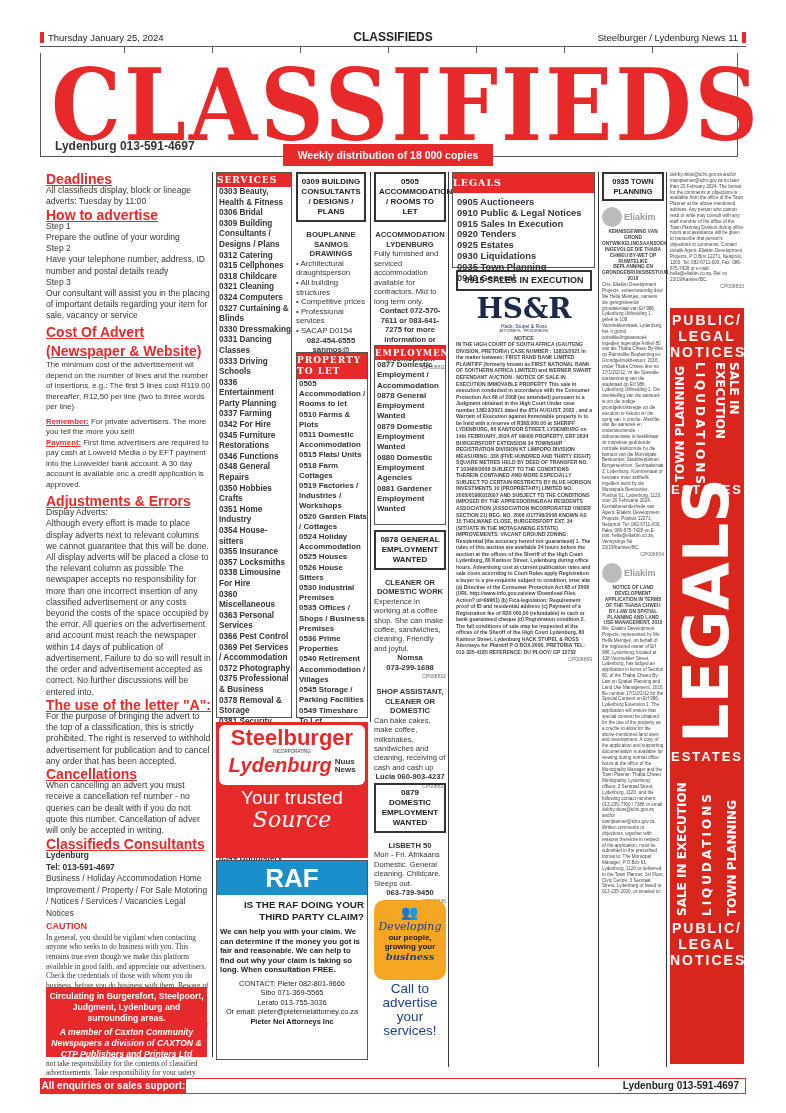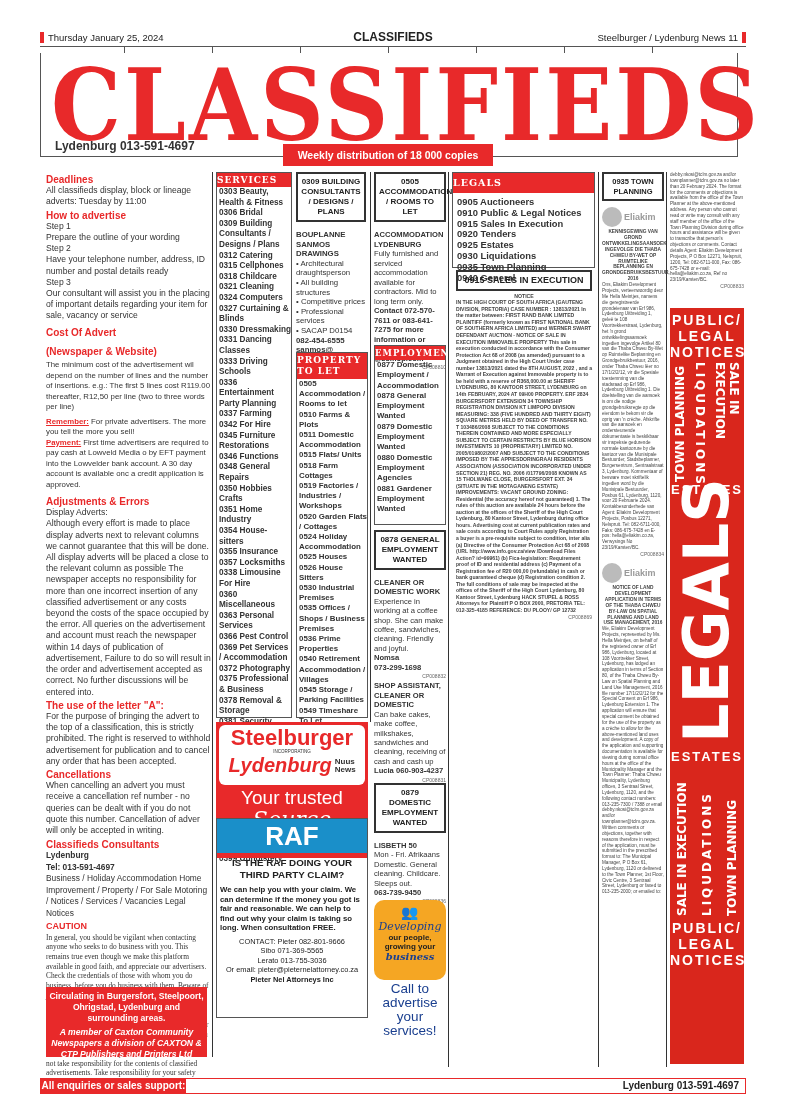--- a/index.html
+++ b/index.html
@@ -9,35 +9,35 @@
 .topbar .l{position:absolute;left:0;top:0;border-left:4px solid #e8292a;padding-left:4px;font-weight:normal}
 .topbar .c{position:absolute;left:0;right:0;text-align:center;font-weight:bold;font-size:12px;top:-2px;color:#222}
 .topbar .r{position:absolute;right:0;top:0;border-right:4px solid #e8292a;padding-right:4px}
 .rule{left:40px;top:46px;width:706px;border-top:1px solid #555}
 .tick{top:46px;width:1px;height:7px;background:#555}
 .mast{left:40px;top:53px;width:698px;height:104px;border:1px solid #555;border-top:none}
 .masttitle{position:absolute;left:10px;top:2px;width:680px;font-family:"DejaVu Serif",serif;font-weight:bold;font-size:88px;color:#e8292a;letter-spacing:3px;transform:scaleY(1.12);transform-origin:top left;line-height:90px;white-space:nowrap}
 .mastphone{position:absolute;left:14px;top:86px;font-size:12px;font-weight:bold;color:#333}
 .weekly{left:283px;top:144px;width:210px;height:22px;background:#e8292a;color:#fff;font-size:10.5px;font-weight:bold;text-align:center;line-height:22px}
 .col1{left:46px;top:172px;width:165px;font-size:8.6px;line-height:11.2px;color:#333}
-.col1 h4{color:#e8292a;font-size:10px;margin-top:2px}
+.col1 h4{color:#e8292a;font-size:14px;text-decoration:underline;margin-top:2px}
 .col1 .small{font-size:7.8px;line-height:10.5px}
 .col1 .caut{font-family:"Liberation Serif",serif;font-size:7.4px;line-height:9.7px;color:#333}
 .col1 .caution{color:#e8292a;font-weight:bold;font-size:9px}
 .col1 .cons{font-size:8.4px;line-height:11.5px}
 .circ{left:46px;top:987px;width:161px;height:70px;background:#e8292a;color:#fff;font-size:8.6px;font-weight:bold;text-align:center;padding:4px 3px;line-height:11px}
 .circ i{display:block;margin-top:3px}
 .vline{width:1px;background:#333}
 .cathead{background:#e8292a;color:#fff;text-align:left;font-family:"DejaVu Serif",serif;font-weight:bold;letter-spacing:1px}
 .catbox{border:1px solid #555}
 .catlist{font-size:8.2px;line-height:10.6px;font-weight:bold;color:#333}
 .catlist .it{padding-left:2px}
 .boxhead{border:2px solid #333;text-align:center;font-family:"Liberation Sans Narrow","Liberation Sans",sans-serif;font-size:9.5px;font-weight:bold;line-height:12px;padding:3px;transform-origin:top left}
 .ad{font-size:8.4px;line-height:10.6px;color:#333}
-.ad .ctr{text-align:left;font-weight:bold}
+.ad .ctr{text-align:center;font-weight:bold}
 .legal{font-size:5.2px;line-height:6.3px;color:#444;font-weight:bold}
 .legal.light{font-weight:normal}
 .ref{font-size:5px;text-align:right;color:#666}
 .bottom{left:40px;top:1078px;width:706px;height:16px;border:1px solid #e8292a;}
 .bottom .red{position:absolute;left:0;top:-1px;width:145px;height:16px;background:#e8292a;color:#fff;font-size:10px;font-weight:bold;text-align:center;line-height:16px}
 .bottom .ph{position:absolute;right:6px;top:1px;font-size:10px;font-weight:bold}
 .vtext{writing-mode:vertical-rl;color:#fff;font-family:"DejaVu Sans",sans-serif;font-weight:bold}
 </style>
 </head>
 <body>
@@ -84,21 +84,21 @@
   <h4>Cancellations</h4>
   <p>When cancelling an advert you must receive a cancellation ref number - no queries can be dealt with if you do not quote this number. Cancellation of adver will only be accepted in writing.</p>
   <h4 style="margin-top:3px">Classifieds Consultants</h4>
   <p class="cons" style="font-weight:bold">Lydenburg</p>
   <p class="cons" style="font-weight:bold">Tel: 013-591-4697</p>
   <p class="cons">Business / Holiday Accommodation Home Improvement / Property / For Sale Motoring / Notices / Services / Vacancies Legal Notices</p>
   <p class="caution" style="margin-top:2px">CAUTION</p>
   <p class="caut">In general, you should be vigilant when contacting anyone who seeks to do business with you. This remains true even though we make this platform available in good faith, and appreciate our advertisers. Check the credentials of those with whom you do business, before you do business with them. Beware of job scams – if someone asks you for a deposit or your bank details in exchange for offering recruitment services or jobs, do not proceed. If you are looking to buy a product, do research to ensure that you pay a fair price for a worthy product. Do not pay a deposit if you have not confirmed that the product you secure is available and worth every cent. This publication does not take responsibility for the contents of classified advertisements. Take responsibility for your safety while doing business.</p>
 </div>
 <div class="abs circ">
-  <span>Circulating in Burgersfort, Steelpoort, Ohrigstad, Lydenburg and surrounding areas.</span>
+  <span>Circulating in Burgersfort, Steelpoort, Judgment, Lydenburg and surrounding areas.</span>
   <i>A member of Caxton Community Newspapers a division of CAXTON &amp; CTP Publishers and Printers Ltd</i>
 </div>
 
 <div class="abs vline" style="left:212px;top:172px;height:885px"></div>
 <div class="abs vline" style="left:370px;top:172px;height:550px"></div>
 <div class="abs vline" style="left:448px;top:172px;height:895px"></div>
 <div class="abs vline" style="left:598px;top:172px;height:895px"></div>
 
 <div class="abs catbox" style="left:216px;top:172px;width:76px;height:546px">
   <div class="cathead" style="font-size:9px;height:14px;line-height:14px">SERVICES</div>
@@ -209,21 +209,21 @@
 </div>
 
 <div class="abs" style="left:374px;top:530px;width:72px">
   <div class="boxhead" style="font-size:8px;line-height:10px">0878 GENERAL EMPLOYMENT WANTED</div>
   <div class="ad" style="margin-top:8px;font-size:7.6px;line-height:9.4px">
     <div class="ctr">CLEANER OR DOMESTIC WORK</div>
     <div>Experience in working at a coffee shop. She can make coffee, sandwiches, cleaning. Friendly and joyful.</div>
     <div class="ctr">Nomsa</div>
     <div class="ctr">073-299-1698</div>
     <div class="ref">CP008832</div>
-    <div class="ctr" style="margin-top:0">SHOP ASSISTANT, CLEANER OR DOMESTIC</div>
+    <div class="ctr" style="margin-top:6px">SHOP ASSISTANT, CLEANER OR DOMESTIC</div>
     <div>Can bake cakes, make coffee, milkshakes, sandwiches and cleaning, receiving of cash and cash up</div>
     <div class="ctr">Lucia 060-903-4237</div>
     <div class="ref">CP008831</div>
   </div>
 </div>
 
 <div class="abs" style="left:374px;top:783px;width:72px">
   <div class="boxhead" style="font-size:8px;line-height:10px">0879 DOMESTIC EMPLOYMENT WANTED</div>
   <div class="ad" style="margin-top:8px;font-size:7.6px;line-height:9.4px">
     <div class="ctr">LISBETH 50</div>
@@ -249,23 +249,23 @@
     <div style="font-size:22px;font-weight:bold;color:#e8292a;line-height:23px">Steelburger</div>
     <div style="font-size:4.5px;color:#333">INCORPORATING</div>
     <div style="display:flex;justify-content:center;align-items:center;gap:3px">
       <span style="font-size:20px;font-weight:bold;font-style:italic;color:#e8292a">Lydenburg</span>
       <span style="font-size:8px;font-weight:bold;line-height:8px;color:#333;text-align:left"><span>Nuus</span><br><span>News</span></span>
     </div>
   </div>
   <div style="color:#fff;font-size:19px;text-align:center;line-height:20px;margin-top:2px">Your trusted</div>
   <div style="color:#fff;font-family:'DejaVu Serif',serif;font-style:italic;font-size:22px;text-align:center;line-height:24px">Source</div>
 </div>
-<div class="abs" style="left:216px;top:818px;width:152px;height:200px;border:1px solid #555">
+<div class="abs" style="left:216px;top:860px;width:152px;height:200px;border:1px solid #555">
   <div style="background:#1a8fc9;color:#fff;font-size:26px;font-weight:bold;text-align:center;height:34px;line-height:34px">RAF</div>
-  <div style="font-size:9.8px;font-weight:bold;text-align:center;line-height:12px;margin-top:4px;padding:0 3px">IS THE RAF DOING YOUR THIRD PARTY CLAIM?</div>
+  <div style="font-size:9.8px;font-weight:bold;text-align:right;line-height:12px;margin-top:4px;padding:0 3px">IS THE RAF DOING YOUR THIRD PARTY CLAIM?</div>
   <div style="font-size:7.8px;font-weight:bold;line-height:9.6px;margin-top:4px;padding:0 3px">We can help you with your claim. We can determine if the money you got is fair and reasonable. We can help to find out why your claim is taking so long. When consultation FREE.</div>
   <div style="font-size:7.4px;text-align:center;line-height:9.4px;margin-top:4px">
     <div>CONTACT: Pieter 082-801-9666</div>
     <div>Sibo 071-369-5565</div>
     <div>Lerato 013-755-3036</div>
     <div>Or email: pieter@pieternelattorney.co.za</div>
     <div style="font-weight:bold">Pieter Nel Attorneys Inc</div>
   </div>
 </div>
 
@@ -277,20 +277,25 @@
       <div class="it">0915 Sales In Execution</div>
       <div class="it">0920 Tenders</div>
       <div class="it">0925 Estates</div>
       <div class="it">0930 Liquidations</div>
       <div class="it">0935 Town Planning</div>
       <div class="it">0940 General</div>
     </div>
 </div>
 <div class="abs" style="left:456px;top:270px;width:136px">
   <div class="boxhead" style="font-size:9px;line-height:11px">0915 SALES IN EXECUTION</div>
+  <div style="text-align:center;margin-top:4px">
+    <div style="font-family:'DejaVu Serif',serif;font-size:28px;font-weight:bold;color:#1c2a4a;line-height:28px">HS&amp;R</div>
+    <div style="font-size:5px;color:#1c2a4a">Hack, Stupel &amp; Ross</div>
+    <div style="font-size:3.5px;color:#1c2a4a">ATTORNEYS · PROKUREURS</div>
+  </div>
   <div class="legal" style="text-align:center;margin-top:2px">NOTICE</div>
   <div class="legal" style="font-size:5.1px;line-height:6.55px">IN THE HIGH COURT OF SOUTH AFRICA (GAUTENG DIVISION, PRETORIA) CASE NUMBER : 13813/2021 In the matter between: FIRST RAND BANK LIMITED PLAINTIFF (formerly known as FIRST NATIONAL BANK OF SOUTHERN AFRICA LIMITED) and WERNER SWART DEFENDANT AUCTION - NOTICE OF SALE IN EXECUTION IMMOVABLE PROPERTY This sale in execution conducted in accordance with the Consumer Protection Act 68 of 2008 (as amended) pursuant to a Judgment obtained in the High Court Under case number 13813/2021 dated the 8TH AUGUST, 2022 , and a Warrant of Execution against Immovable property is to be held with a reserve of R368,000.00 at SHERIFF LYDENBURG, 80 KANTOOR STREET, LYDENBURG on 14th FEBRUARY, 2024 AT 09H00 PROPERTY. ERF 2834 BURGERSFORT EXTENSION 34 TOWNSHIP REGISTRATION DIVISION KT LIMPOPO DIVISION MEASURING: 338 (FIVE HUNDRED AND THIRTY EIGHT) SQUARE METRES HELD BY DEED OF TRANSFER NO. T 103486/2008 SUBJECT TO THE CONDITIONS THEREIN CONTAINED AND MORE ESPECIALLY SUBJECT TO CERTAIN RESTRICTS BY BLUE HORISON INVESTMENTS 10 (PROPRIETARY) LIMITED NO. 2005/019802/2007 AND SUBJECT TO THE CONDITIONS IMPOSED BY THE APPIESDORINGRAAI RESIDENTS ASSOCIATION (ASSOCIATION INCORPORATED UNDER SECTION 21) REG. NO. 2006 /017796/2008 KNOWN AS 15 THOLWANE CLOSE, BURGERSFORT EXT. 34 (SITUATE IN THE MOTAGANENG ESTATE) IMPROVEMENTS: VACANT GROUND ZONING: Residential (the accuracy hereof not guaranteed) 1. The rules of this auction are available 24 hours before the auction at the offices of the Sheriff of the High Court Lydenburg, 80 Kantoor Street, Lydenburg during office hours. Advertising cost at current publication rates and sale costs according to Court Rules apply Registration a buyer is a pre-requisite subject to condition, inter alia (a) Directive of the Consumer Protection Act 68 of 2008 (URL http://www.info.gov.za/view /Download Files Action? id=99961) (b) Fica-legislation: Requirement proof of ID and residential address (c) Payment of a Registration fee of R20 000,00 (refundable) in cash or bank guaranteed cheque (d) Registration condition 2. The full conditions of sale may be inspected at the offices of the Sheriff of the High Court Lydenburg, 80 Kantoor Street, Lydenburg HACK STUPEL &amp; ROSS Attorneys for Plaintiff P O BOX 2000, PRETORIA TEL: 012-325-4185 REFERENCE: DU PLOOY/ GP 12732</div>
   <div class="ref">CP008869</div>
 </div>
 
 <div class="abs" style="left:602px;top:172px;width:62px">
   <div class="boxhead" style="font-size:7.5px;line-height:9.5px">0935 TOWN PLANNING</div>
   <div style="display:flex;align-items:center;gap:2px;margin-top:6px">
     <div style="width:20px;height:20px;border-radius:50%;background:#bbb"></div>
     <span style="font-size:9px;font-weight:bold;color:#999">Eliakim</span>

